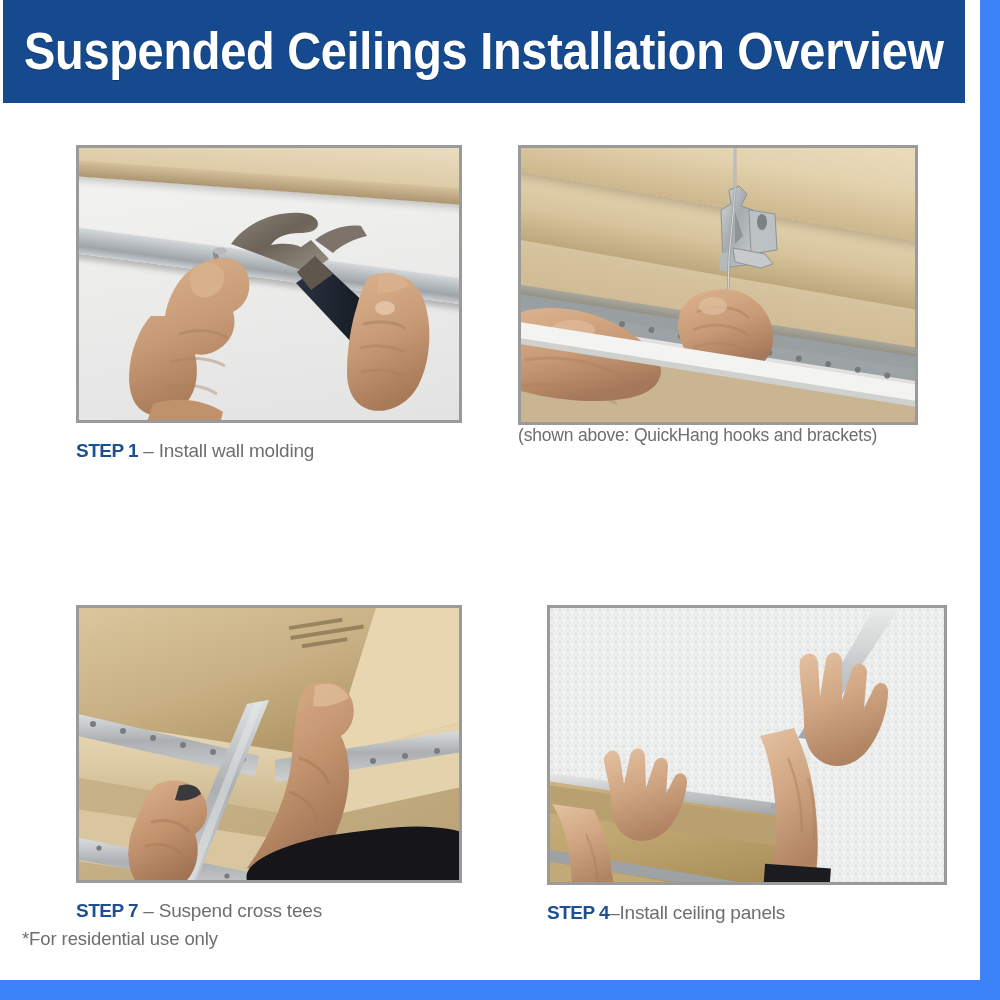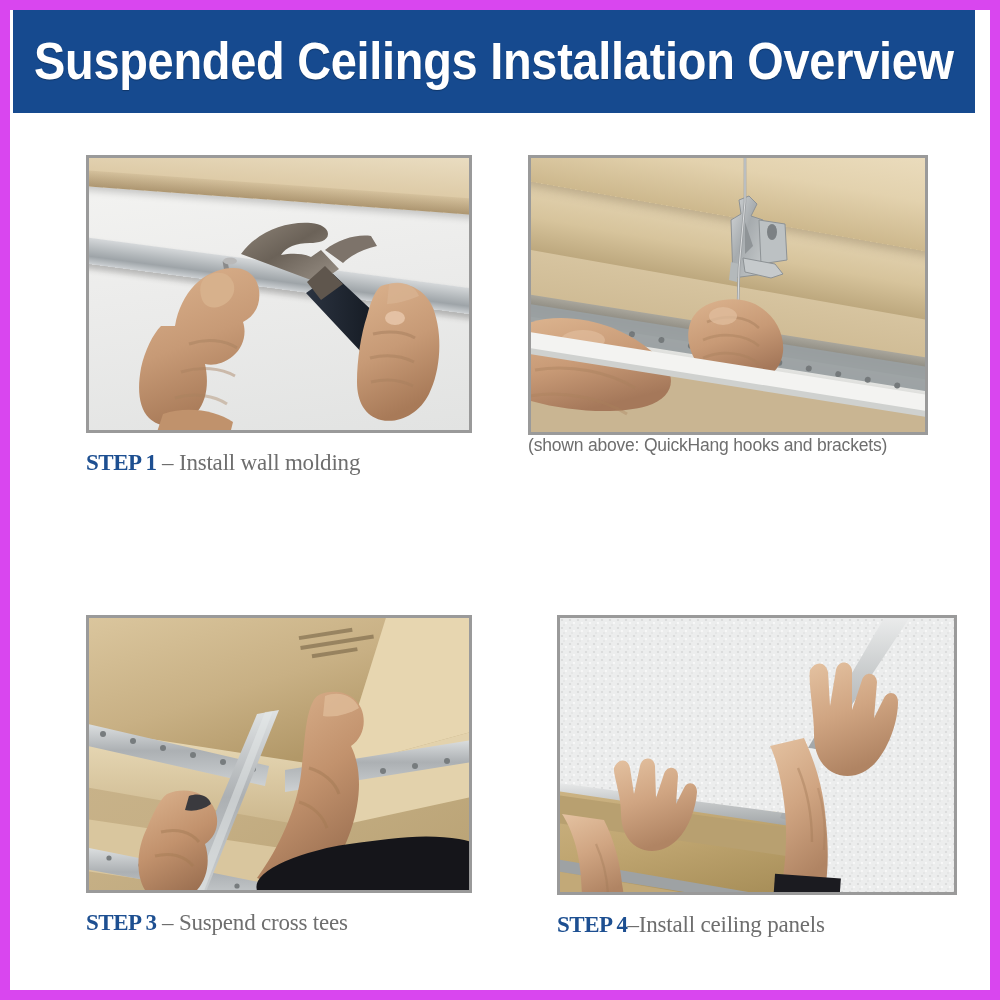--- a/index.html
+++ b/index.html
@@ -5,22 +5,21 @@
   * { box-sizing: border-box; margin: 0; padding: 0; }
   html, body {
     width: 1000px; height: 1000px;
     background: #808080;
     font-family: "Liberation Sans", sans-serif;
     overflow: hidden;
   }
   #page {
     position: relative;
     width: 1000px; height: 1000px;
-    background: #d946ef;
-    padding: 10px;
+    background: #3b82f6;
   }
   #sheet {
     position: relative;
     width: 980px; height: 980px;
     background: #ffffff;
   }
   
   #banner {
     position: absolute;
     left: 3px; top: 0px;
@@ -56,25 +55,24 @@
   #step1 .photo-frame, #step3 .photo-frame { width: 386px; height: 278px; }
   #step2 .photo-frame, #step4 .photo-frame { width: 400px; height: 280px; }
 
   .photo {
     position: absolute;
     inset: 0;
     overflow: hidden;
   }
   .caption {
     margin-top: 16px;
-    font-size: 23px;
+    font-size: 19px;
     line-height: 1.26;
     color: #6e6e6e;
     letter-spacing: -0.2px;
-    font-family: Liberation Serif, serif;
   }
   .caption .stepno {
     color: #1d4f91;
     font-weight: bold;
     letter-spacing: -0.5px;
   }
   .subnote {
     margin-top: 0;
     font-size: 17.5px;
     color: #6e6e6e;
@@ -398,21 +396,21 @@
               <path d="M78 176 c18 -8 38 -2 46 12 c8 14 4 30 -8 38 c6 18 2 38 -12 50 c-16 14 -38 12 -48 -4 c-10 -16 -8 -42 2 -62 c6 -14 12 -28 20 -34 z" fill="url(#skin3)"></path>
               <path d="M100 178 c10 -4 20 0 22 8 c-8 6 -18 8 -26 6 z" fill="#3a3a3e"></path>
               <path d="M72 214 c16 -4 30 0 38 10" stroke="#a07751" stroke-width="3" fill="none" opacity="0.45"></path>
               <path d="M66 238 c16 -4 30 0 38 10" stroke="#a07751" stroke-width="3" fill="none" opacity="0.4"></path>
             </g>
           </svg>
           <div class="p3-shirt"></div>
         </div>
       </div>
       <div class="caption">
-        <span class="stepno">STEP 3</span><span> – </span><span>Suspend cross tees</span>
+        <span class="stepno">STEP 7</span><span> – </span><span>Suspend cross tees</span>
       </div>
     </div>
 
     <div class="step" id="step4">
       <div class="photo-frame">
         <div class="photo">
           <div class="p4-bg"></div>
           <svg viewBox="0 0 400 280" width="400" height="280" style="position:absolute;inset:0">
             <defs>
               <pattern id="stipple" width="8" height="8" patternUnits="userSpaceOnUse">
@@ -468,15 +466,16 @@
               <path d="M36 226 c8 18 12 38 12 56" stroke="#9f7855" stroke-width="2.2" fill="none" opacity="0.35"></path>
             </g>
           </svg>
         </div>
       </div>
       <div class="caption">
         <span class="stepno">STEP 4</span><span>–</span><span>Install ceiling panels</span>
       </div>
     </div>
 
+    <div id="footnote">*For residential use only</div>
 
   </div>
 </div>
 
 </body></html>

